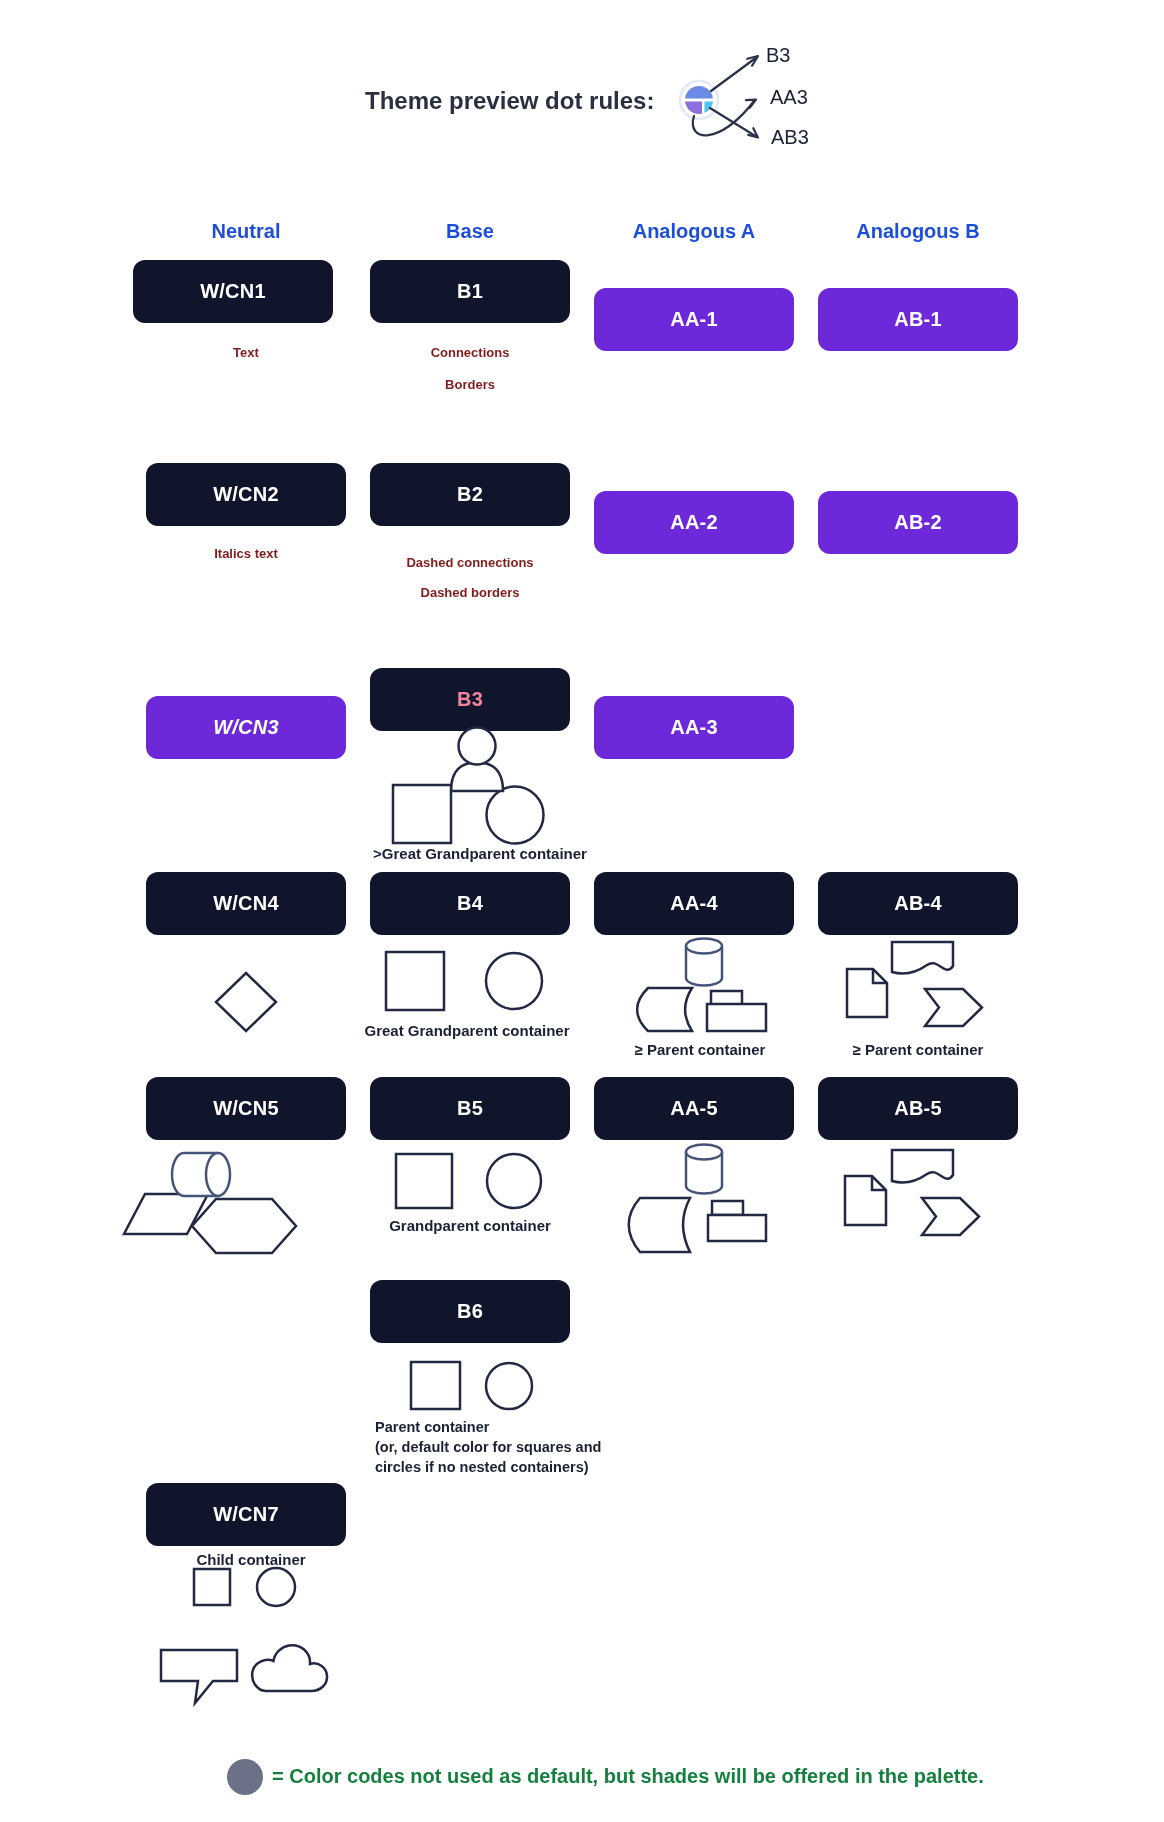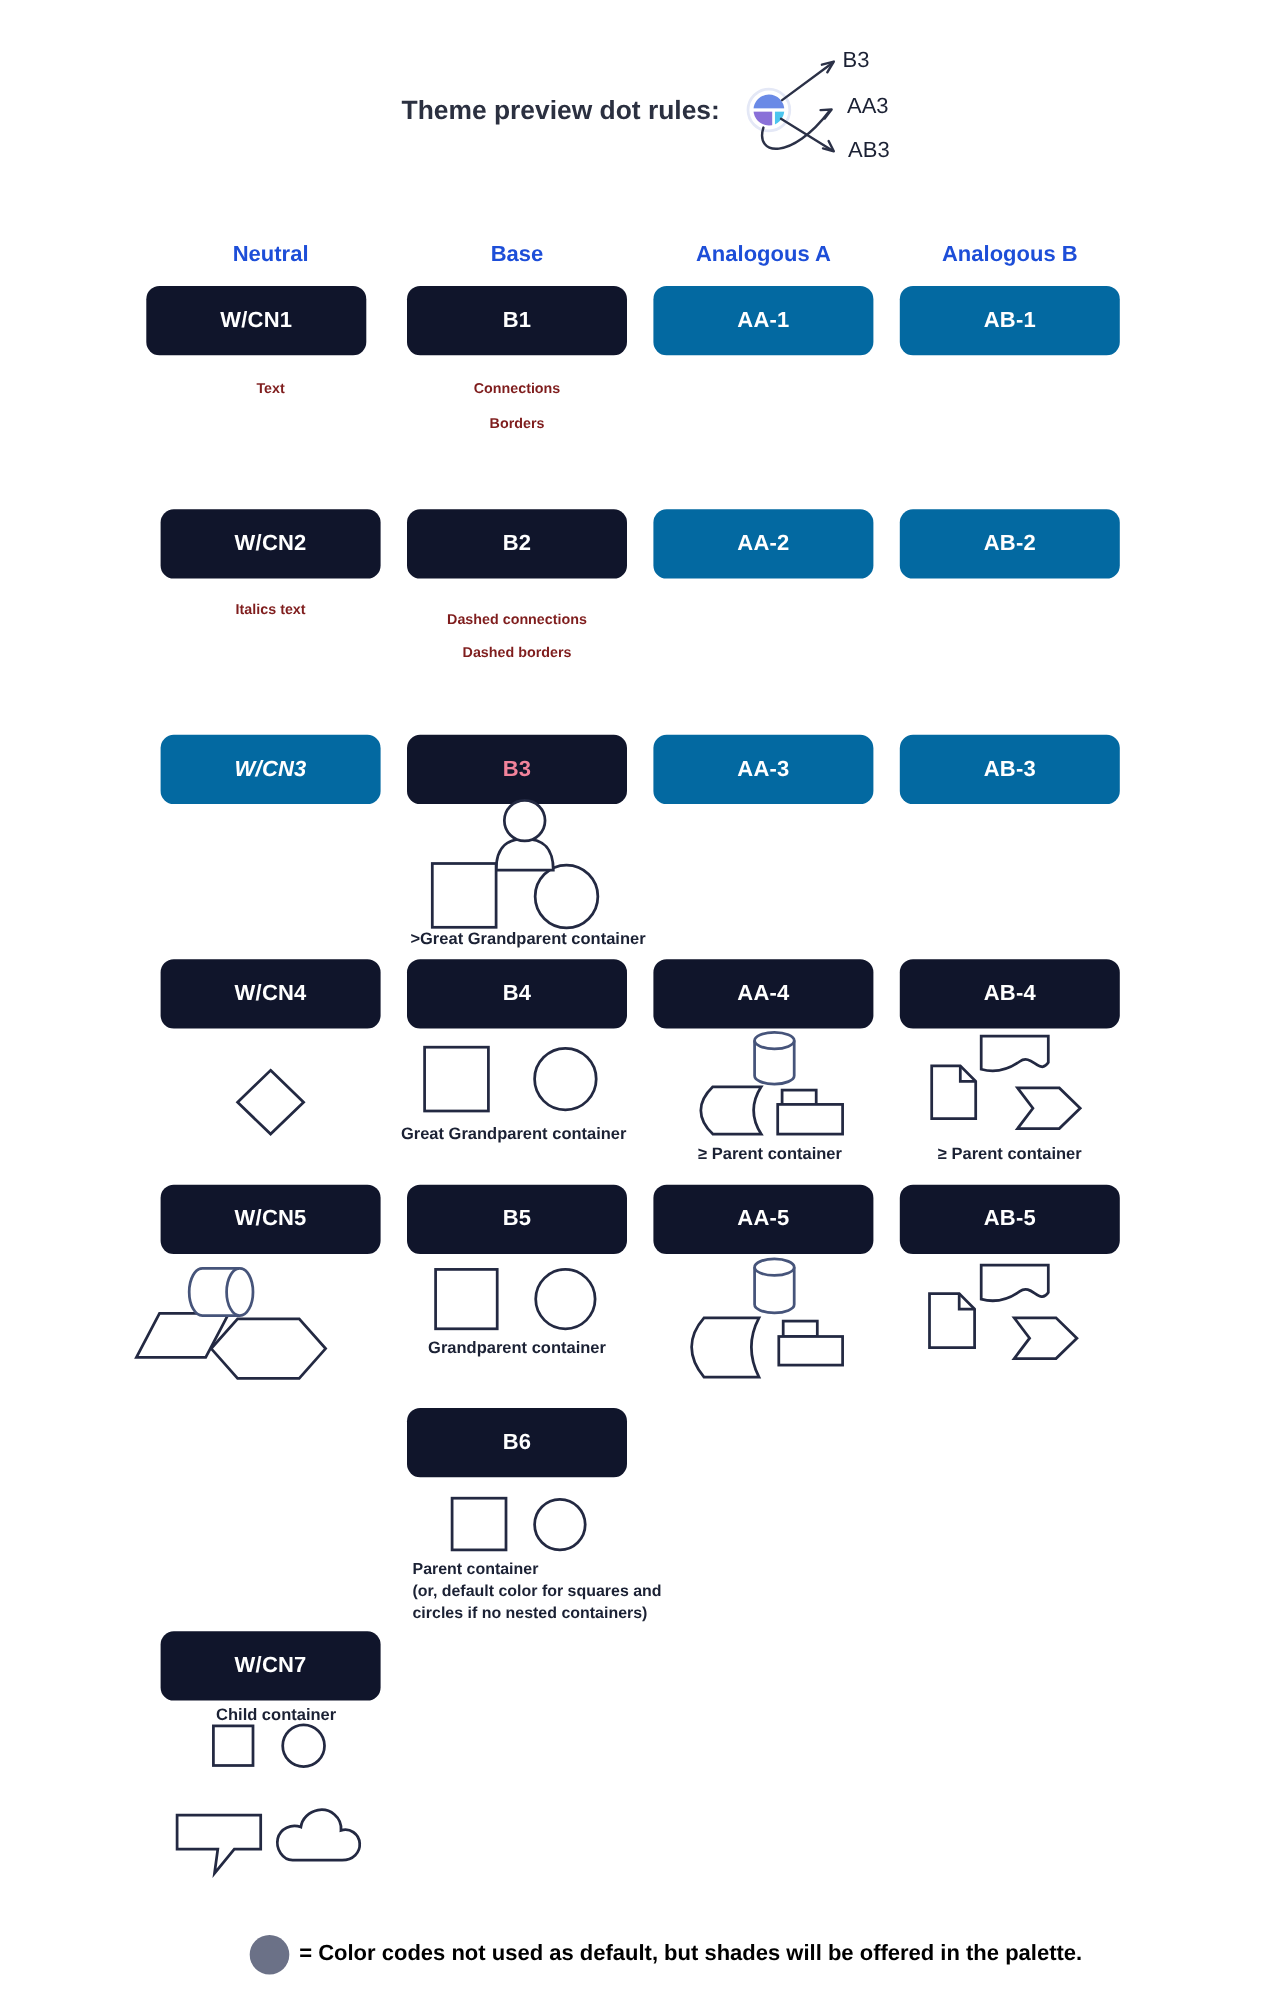--- a/index.html
+++ b/index.html
@@ -5,27 +5,27 @@
   html,body{margin:0;padding:0;background:#fff;}
   body{font-family:"Liberation Sans",sans-serif;color:#1b2134;}
   .canvas{position:relative;width:1164px;height:1822px;background:#fff;overflow:hidden;}
   svg.shapes{position:absolute;left:0;top:0;pointer-events:none;}
   .title{position:absolute;left:365px;top:87px;font-size:24px;font-weight:700;color:#2b3040;white-space:nowrap;}
   .dotlbl{position:absolute;font-size:20px;font-weight:500;color:#1b2134;white-space:nowrap;}
   .hdr{position:absolute;transform:translateX(-50%);font-size:20px;font-weight:700;color:#1d4ed8;white-space:nowrap;top:220px;}
   .btn{position:absolute;width:200px;height:63px;border-radius:12px;display:flex;align-items:center;justify-content:center;
        font-size:20px;font-weight:700;color:#fff;letter-spacing:.2px;}
   .btn.dark{background:#10152b;}
-  .btn.gray{background:#0369a1;}
+  .btn.gray{background:#6d28d9;margin-top:28px;}
   .btn.pinktext{color:#f2839b;}
   .note{position:absolute;transform:translateX(-50%);font-size:13px;font-weight:700;color:#7f1d1d;white-space:nowrap;}
   .small{position:absolute;transform:translateX(-50%);font-size:15px;font-weight:700;color:#1b2134;white-space:nowrap;}
   .small-left{position:absolute;font-size:14.5px;font-weight:700;color:#1b2134;white-space:nowrap;}
   .legend-dot{position:absolute;left:227px;top:1759px;width:36px;height:36px;border-radius:50%;background:#6b7187;}
-  .legend-text{position:absolute;left:272px;top:1765px;font-size:20px;font-weight:700;color:#000000;white-space:nowrap;}
+  .legend-text{position:absolute;left:272px;top:1765px;font-size:20px;font-weight:700;color:#15803d;white-space:nowrap;}
 </style>
 </head>
 <body>
 
 <div class="canvas">
 
   <div class="title">Theme preview dot rules:</div>
   <div class="dotlbl" style="left:766px;top:44px;">B3</div>
   <div class="dotlbl" style="left:770px;top:86px;">AA3</div>
   <div class="dotlbl" style="left:771px;top:126px;">AB3</div>
@@ -47,21 +47,20 @@
   <div class="btn dark" style="left:370px;top:463px;">B2</div>
   <div class="btn gray" style="left:594px;top:463px;">AA-2</div>
   <div class="btn gray" style="left:818px;top:463px;">AB-2</div>
   <div class="note" style="left:246px;top:546px;">Italics text</div>
   <div class="note" style="left:470px;top:555px;">Dashed connections</div>
   <div class="note" style="left:470px;top:585px;">Dashed borders</div>
 
   <div class="btn gray" style="left:146px;top:668px;font-style:italic;">W/CN3</div>
   <div class="btn dark pinktext" style="left:370px;top:668px;">B3</div>
   <div class="btn gray" style="left:594px;top:668px;">AA-3</div>
-  <div class="btn gray" style="left:818px;top:668px;">AB-3</div>
   <div class="small" style="left:480px;top:845px;">&gt;Great Grandparent container</div>
 
   <div class="btn dark" style="left:146px;top:872px;">W/CN4</div>
   <div class="btn dark" style="left:370px;top:872px;">B4</div>
   <div class="btn dark" style="left:594px;top:872px;">AA-4</div>
   <div class="btn dark" style="left:818px;top:872px;">AB-4</div>
   <div class="small" style="left:467px;top:1022px;">Great Grandparent container</div>
   <div class="small" style="left:700px;top:1041px;">≥ Parent container</div>
   <div class="small" style="left:918px;top:1041px;">≥ Parent container</div>
 

